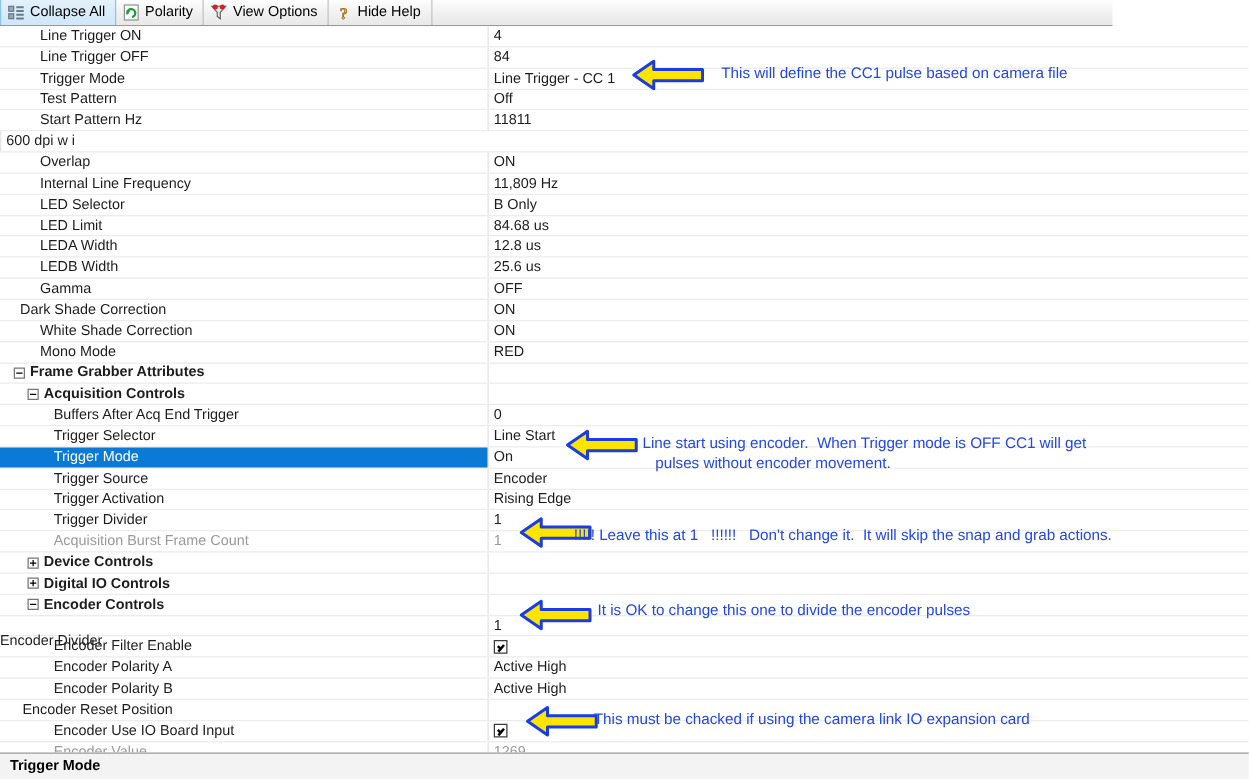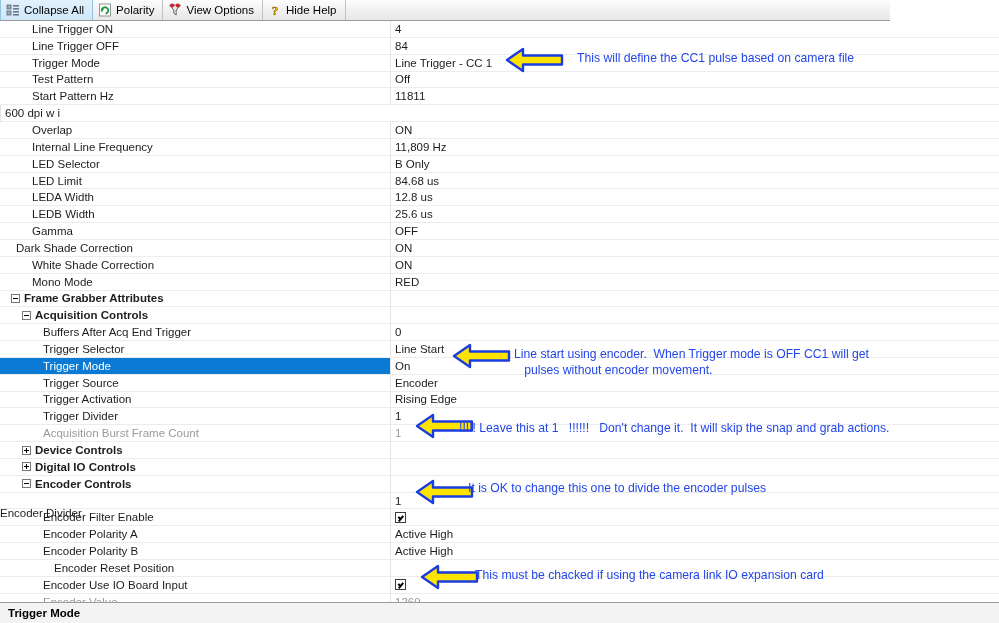--- a/index.html
+++ b/index.html
@@ -447,21 +447,21 @@
     </div>
     <div class="row">
       <div class="name" style="padding-left: 43px;">
         <span>Encoder Polarity B</span>
       </div>
       <div class="value">
         <span>Active High</span>
       </div>
     </div>
     <div class="row">
-      <div class="name" style="padding-left: 54px;">
+      <div class="name" style="padding-left: 18px;">
         <span>Encoder Reset Position</span>
       </div>
       <div class="value">
         <span></span>
       </div>
     </div>
     <div class="row">
       <div class="name" style="padding-left: 43px;">
         <span>Encoder Use IO Board Input</span>
       </div>
@@ -493,18 +493,18 @@
       </svg></div>
     <div class="anno" style="left: 514px; top: 346px;">Line start using encoder.  When Trigger mode is OFF CC1 will get
    pulses without encoder movement.</div>
     <div class="arrow" style="left: 415px; top: 412px;"><svg width="60" height="28" viewBox="0 0 60 28">
         <path d="M2 14 L18 3 L18 9.5 L57 9.5 L57 18.5 L18 18.5 L18 25 Z" fill="#ffe400" stroke="#1a3ce0" stroke-width="2.4" stroke-linejoin="round"></path>
       </svg></div>
     <div class="anno" style="left: 459px; top: 420px;">!!!!! Leave this at 1   !!!!!!   Don't change it.  It will skip the snap and grab actions.</div>
     <div class="arrow" style="left: 415px; top: 478px;"><svg width="60" height="28" viewBox="0 0 60 28">
         <path d="M2 14 L18 3 L18 9.5 L57 9.5 L57 18.5 L18 18.5 L18 25 Z" fill="#ffe400" stroke="#1a3ce0" stroke-width="2.4" stroke-linejoin="round"></path>
       </svg></div>
-    <div class="anno" style="left: 468px; top: 480px;">It is OK to change this one to divide the encoder pulses</div>
+    <div class="anno" style="left: 478px; top: 480px;">It is OK to change this one to divide the encoder pulses</div>
     <div class="arrow" style="left: 420px; top: 563px;"><svg width="60" height="28" viewBox="0 0 60 28">
         <path d="M2 14 L18 3 L18 9.5 L57 9.5 L57 18.5 L18 18.5 L18 25 Z" fill="#ffe400" stroke="#1a3ce0" stroke-width="2.4" stroke-linejoin="round"></path>
       </svg></div>
     <div class="anno" style="left: 475px; top: 567px;">This must be chacked if using the camera link IO expansion card</div>
   </div>
 
 </body></html>

